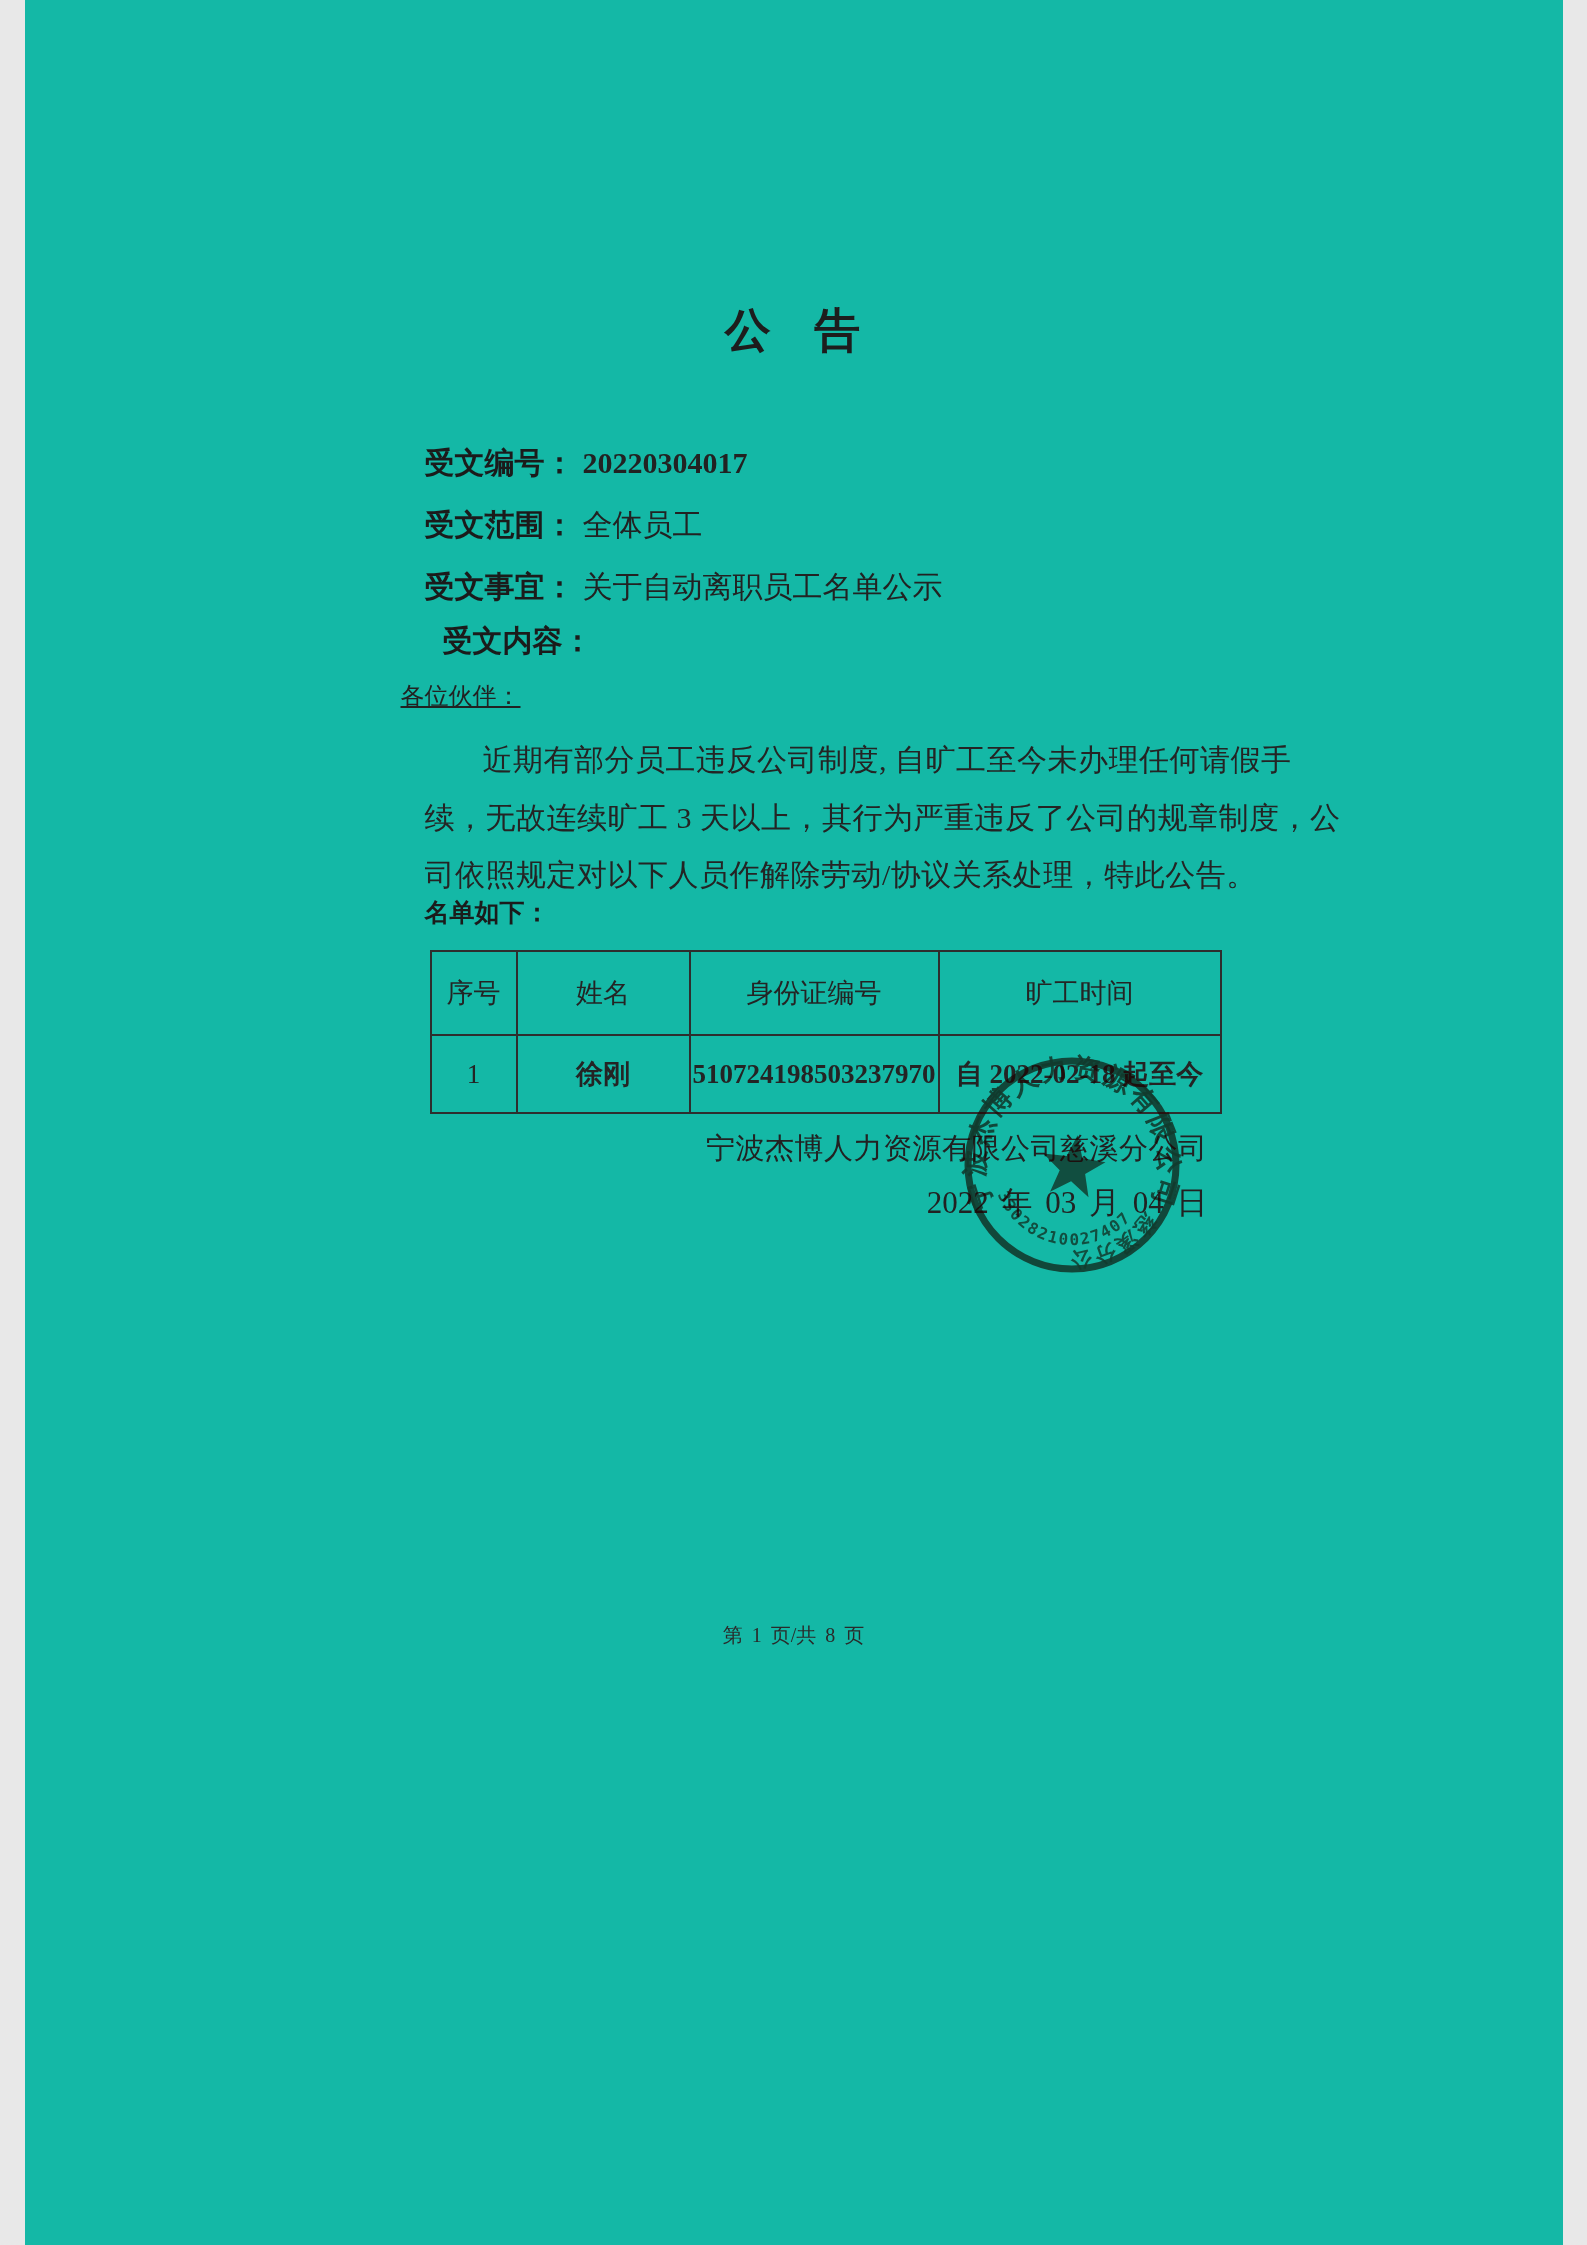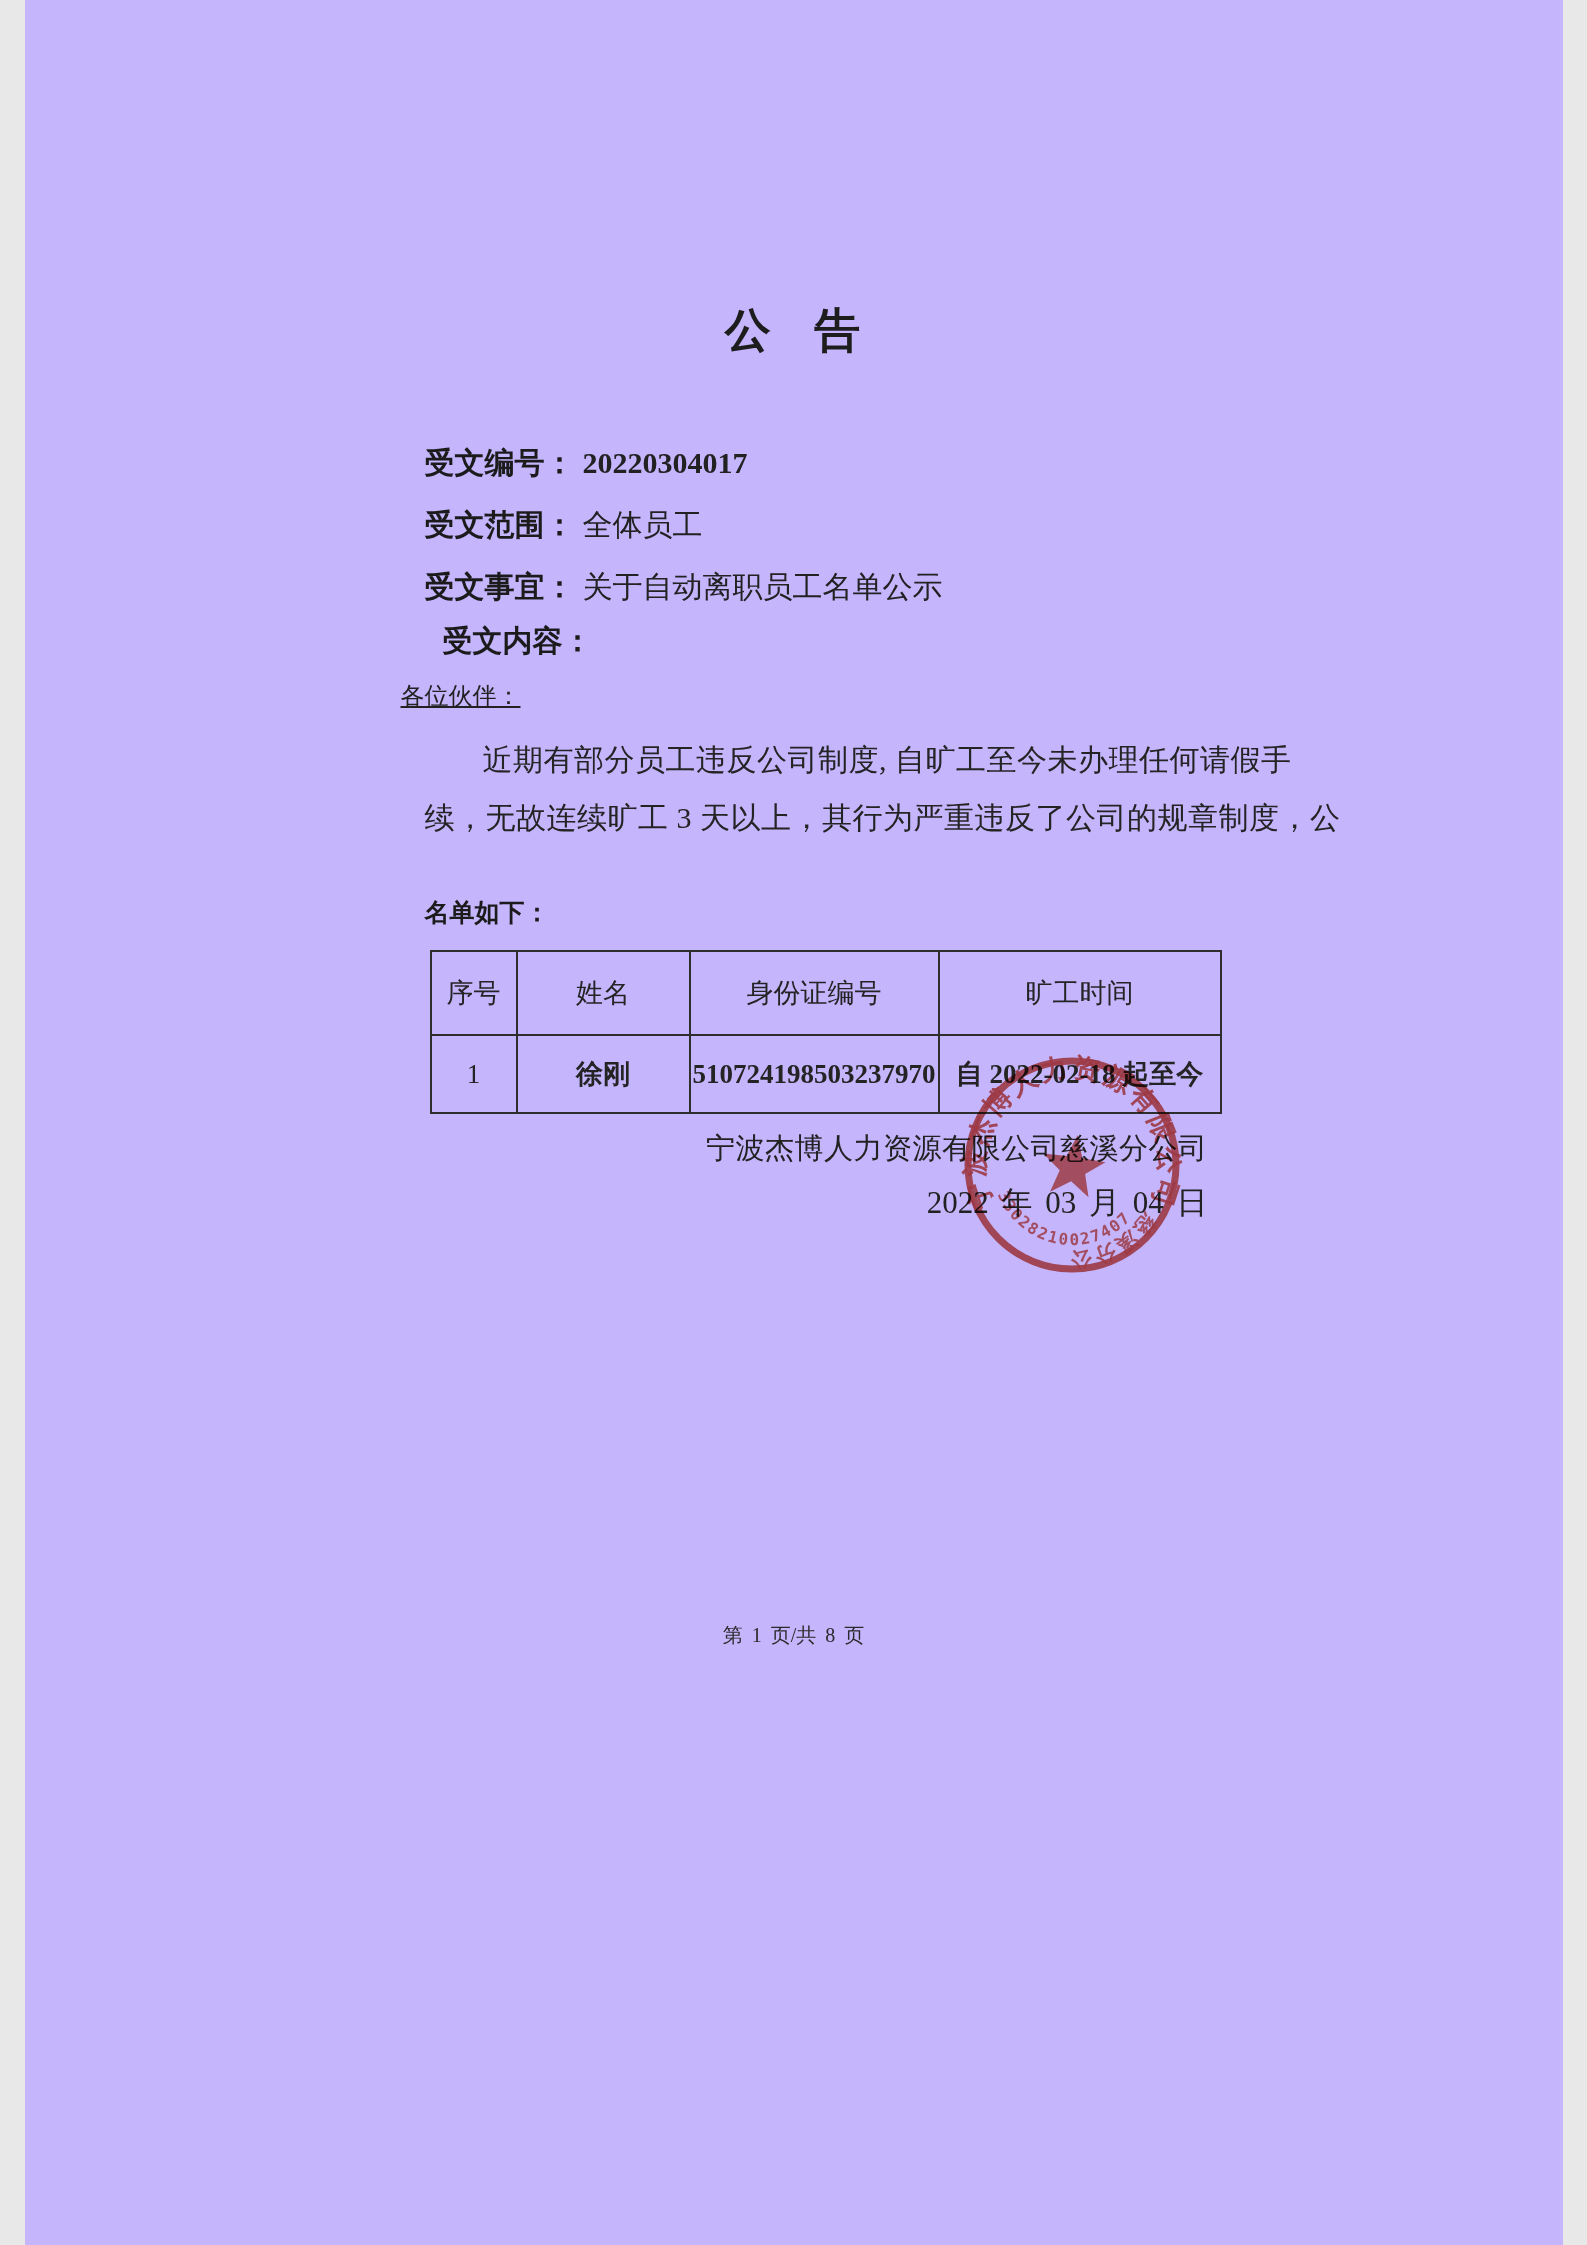--- a/index.html
+++ b/index.html
@@ -1,20 +1,20 @@
 <!DOCTYPE html>
 <html><head>
 <meta charset="utf-8">
 <style>
   html,body{margin:0;padding:0;background:#e8e8e8;}
   .page{
     position:relative;
     width:1538px;height:2245px;
     margin:0 auto;
-    background:#c4b5fd;
+    background:#14b8a6;
     font-family:"Liberation Serif","DejaVu Serif",serif;
     color:#222222;
     overflow:hidden;
   }
   .abs{position:absolute;}
   .doc-title{
     top:300px;left:0;width:100%;
     text-align:center;
     font-size:46px;font-weight:bold;color:#1d1d1d;
     word-spacing:28px;letter-spacing:2px;
@@ -72,20 +72,21 @@
     <span class="lbl">受文事宜：</span><span class="val">关于自动离职员工名单公示</span>
   </div>
   <div class="abs field f3">
     <span class="lbl">受文内容：</span><span class="val"></span>
   </div>
 
   <div class="abs salutation">各位伙伴：</div>
 
   <div class="abs body-line b0">近期有部分员工违反公司制度, 自旷工至今未办理任何请假手</div>
   <div class="abs body-line b1">续，无故连续旷工 3 天以上，其行为严重违反了公司的规章制度，公</div>
+  <div class="abs body-line b2">司依照规定对以下人员作解除劳动/协议关系处理，特此公告。</div>
 
   <div class="abs list-label">名单如下：</div>
 
   <table class="roster">
     <colgroup>
         <col class="c0">
         <col class="c1">
         <col class="c2">
         <col class="c3">
       </colgroup>

